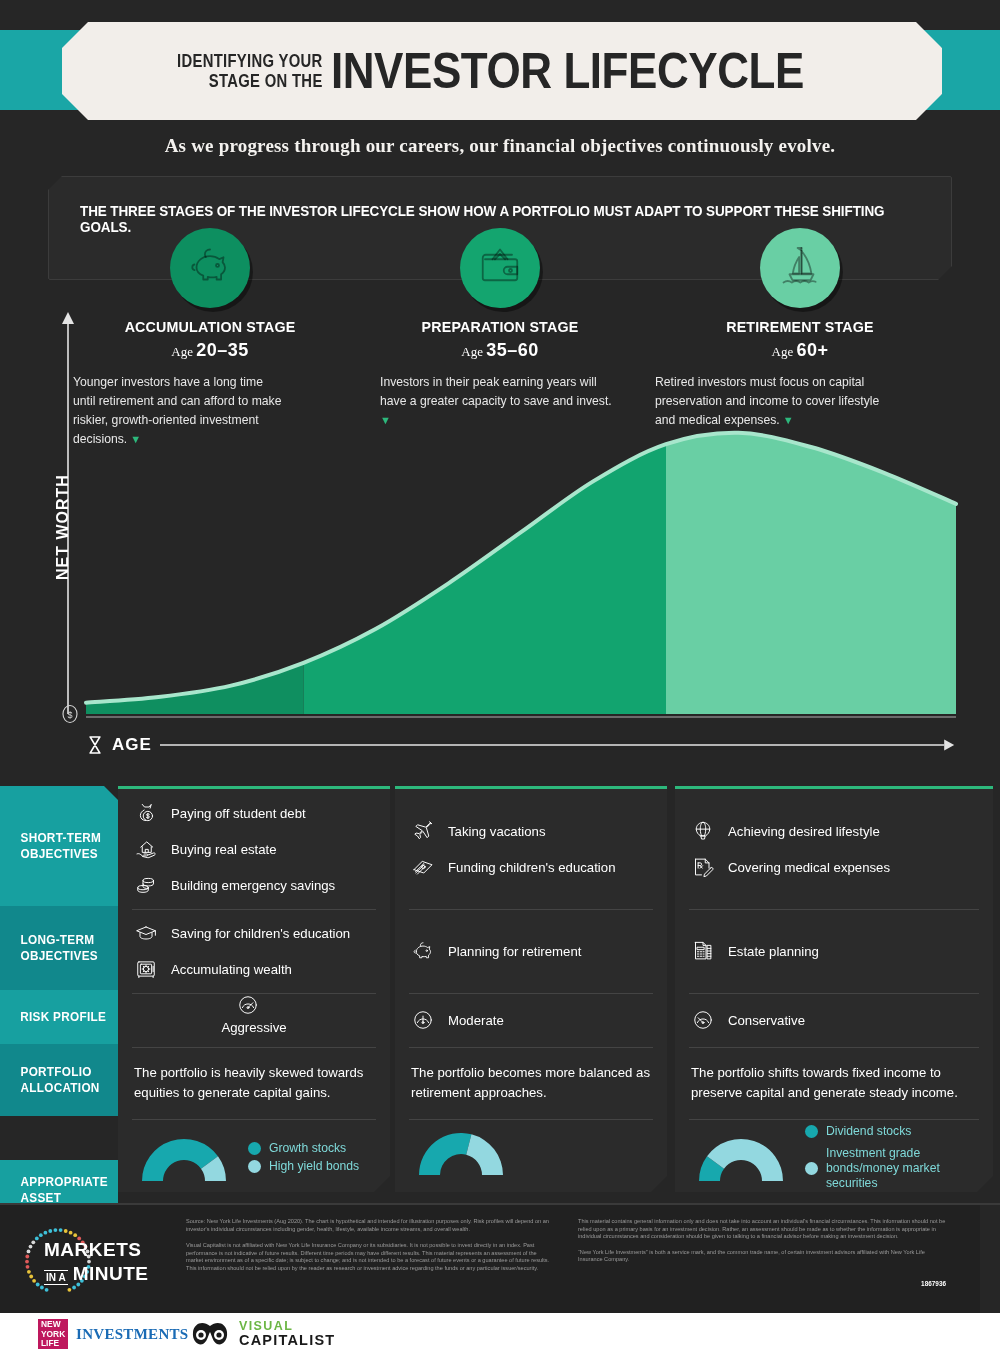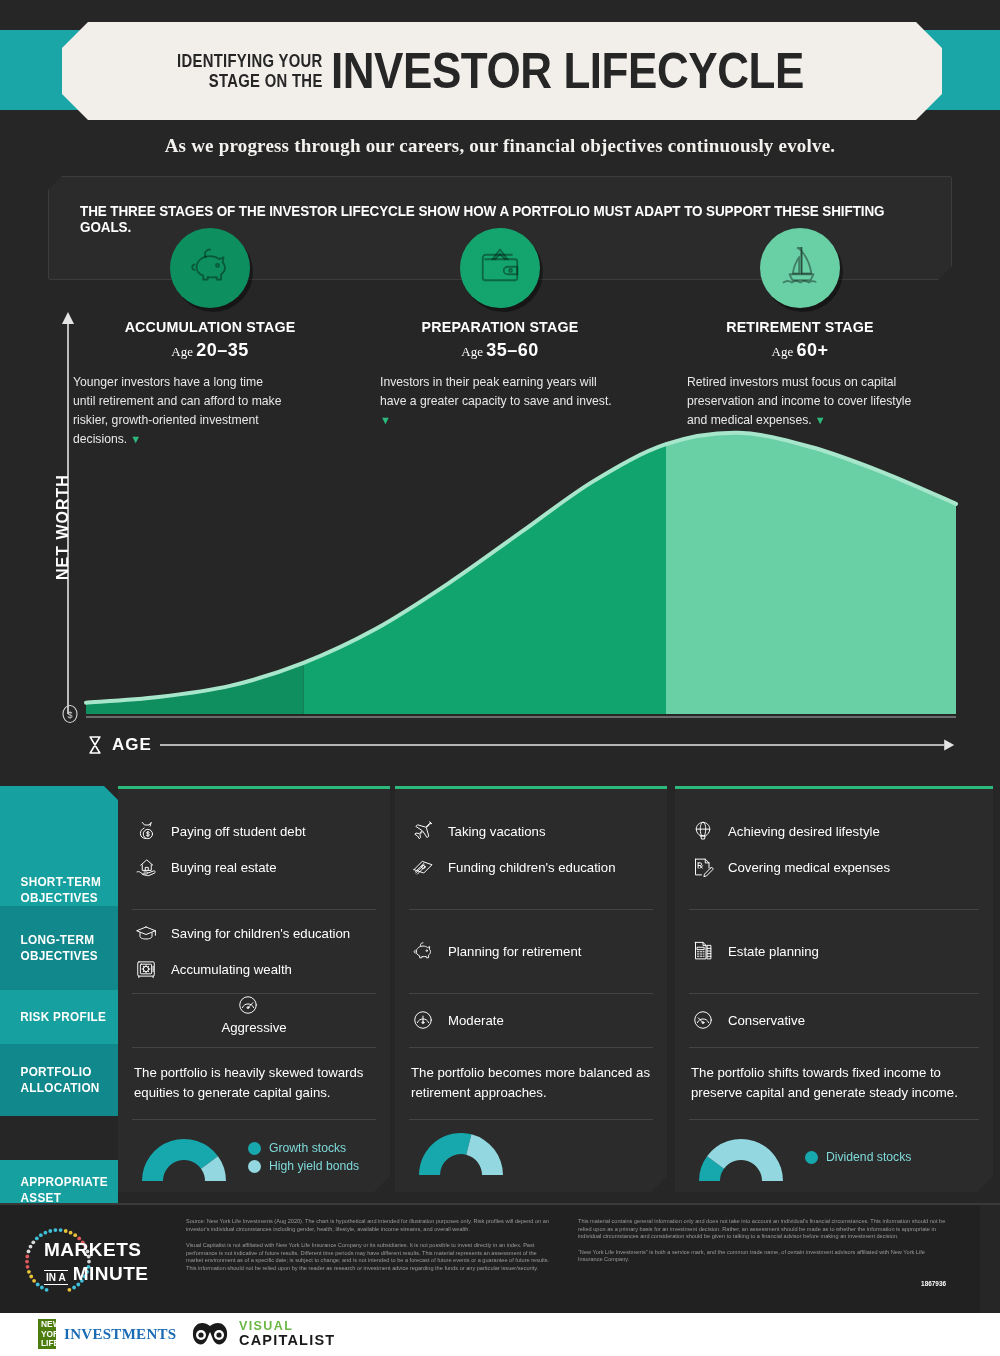--- a/index.html
+++ b/index.html
@@ -193,21 +193,21 @@
               <path d="M15.4 10c-2 3-3.6 7-4.2 11h4.2Z"></path>
               <path d="M9 21.5h16l-2 4H11Z"></path>
               <path d="M5 27c2-1.4 3.6-1.4 5.6 0 2-1.4 3.6-1.4 5.6 0 2-1.4 3.6-1.4 5.6 0 1.6-1.1 3-1.3 4.6-.5"></path>
               <path d="M17 4h-2.6l2.6 1.6"></path>
             </g>
           </svg></span>
       </div>
       <div class="stage-col" style="left: 655px; top: 318px;">
         <div class="stage-name">RETIREMENT STAGE</div>
         <div class="stage-age"><span>Age</span> <b>60+</b></div>
-        <div class="stage-desc" style="width: 225px; margin-left: 32px;"><span>Retired investors must focus on capital preservation and income to cover lifestyle and medical expenses.</span><span class="tri"> ▼</span></div>
+        <div class="stage-desc" style="width: 225px; "><span>Retired investors must focus on capital preservation and income to cover lifestyle and medical expenses.</span><span class="tri"> ▼</span></div>
       </div>
     </div>
 
   <div class="chart-wrap">
     <svg id="chart-svg" width="1000" height="470" viewBox="0 0 1000 470">
         <defs>
           <clipPath id="band0">
             <rect x="86" y="90" width="217.5" height="344"></rect>
           </clipPath>
           <clipPath id="band1">
@@ -250,21 +250,21 @@
     </svg>
     <div class="age-label">AGE</div>
     <svg width="800" height="14" viewBox="0 0 800 14" style="flex:1">
       <line x1="0" y1="7" x2="788" y2="7" stroke="#E4E4E4" stroke-width="1.6"></line>
       <path d="M788 1.5 L798 7 L788 12.5 Z" fill="#E4E4E4"></path>
     </svg>
   </div>
 
   <div class="table-area">
     <div class="rowlabels" id="rowlabels">
-        <div class="rowlabel" style="height: 120px; background: rgb(23, 160, 160); clip-path: polygon(0px 0px, calc(100% - 14px) 0px, 100% 14px, 100% 100%, 0px 100%); align-items: flex-end;">
+        <div class="rowlabel" style="height: 120px; background: rgb(23, 160, 160); clip-path: polygon(0px 0px, calc(100% - 14px) 0px, 100% 14px, 100% 100%, 0px 100%);">
           <span>SHORT-TERM OBJECTIVES</span>
         </div>
         <div class="rowlabel" style="height: 84px; background: rgb(17, 136, 140);">
           <span>LONG-TERM OBJECTIVES</span>
         </div>
         <div class="rowlabel" style="height: 54px; background: rgb(23, 160, 160);">
           <span>RISK PROFILE</span>
         </div>
         <div class="rowlabel" style="height: 72px; background: rgb(17, 136, 140);">
           <span>PORTFOLIO ALLOCATION</span>
@@ -296,20 +296,34 @@
                   <g fill="none" stroke="#FFFFFF" stroke-width="1.3" stroke-linecap="round" stroke-linejoin="round">
                     <path d="M9 13.5 17 6.5l8 7"></path>
                     <path d="M11 13v7.5h12V13"></path>
                     <path d="M15 20.5v-4h4v4"></path>
                     <path d="M4 22.5c1.6-.6 3-.4 4.3.5l3 2.2h5.5c1 0 1.6-.6 1.6-1.3s-.6-1.2-1.5-1.2h-3.6"></path>
                     <path d="M19.2 23.8 26 21.3c1-.4 2 .1 2.2 1 .2.8-.2 1.5-1 1.9l-7.4 3.2a3 3 0 0 1-2.2 0L11.5 26"></path>
                   </g>
                 </svg>
               </span>
               <span class="item-txt">Buying real estate</span>
+            </div>
+            <div class="item">
+              <span style="display: flex; width: 26px; flex: 0 0 26px;">
+                <svg width="24" height="24" viewBox="0 0 32 32">
+                  <g fill="none" stroke="#FFFFFF" stroke-width="1.3" stroke-linecap="round" stroke-linejoin="round">
+                    <ellipse cx="19" cy="10" rx="7" ry="2.8"></ellipse>
+                    <path d="M12 10v4.5c0 1.5 3.1 2.8 7 2.8s7-1.3 7-2.8V10"></path>
+                    <path d="M12 14.5V18c0 1.5 3.1 2.8 7 2.8"></path>
+                    <ellipse cx="12" cy="19.5" rx="7" ry="2.8"></ellipse>
+                    <path d="M5 19.5V23c0 1.6 3.1 2.8 7 2.8s7-1.2 7-2.8v-3.3"></path>
+                  </g>
+                </svg>
+              </span>
+              <span class="item-txt">Building emergency savings</span>
             </div>
           </div>
           <div class="cell" style="height: 84px; display: flex; flex-direction: column; justify-content: center;">
             <div class="item">
               <span style="display: flex; width: 26px; flex: 0 0 26px;">
                 <svg width="24" height="24" viewBox="0 0 32 32">
                   <g fill="none" stroke="#FFFFFF" stroke-width="1.3" stroke-linecap="round" stroke-linejoin="round">
                     <path d="M16 8 3.5 13 16 18l12.5-5L16 8Z"></path>
                     <path d="M8 15.4v5.2c0 2 3.6 3.4 8 3.4s8-1.4 8-3.4v-5.2"></path>
                     <path d="M28.5 13v6"></path>
@@ -509,20 +523,24 @@
           </div>
           <div class="cell" style="height: 76px; display: flex; align-items: center; gap: 14px;">
             <div style="flex: 0 0 100px;"><svg width="100" height="60" viewBox="0 0 100 60">
                 <path d="M 8 56.00000000000001 A 42 42 0 0 1 16.0212862362522 31.313019403716133 L 33.0106431181261 43.65650970185807 A 21 21 0 0 0 29 56 Z" fill="#17A8AE"></path>
                 <path d="M 16.0212862362522 31.313019403716133 A 42 42 0 0 1 92 55.99999999999999 L 71 55.99999999999999 A 21 21 0 0 0 33.0106431181261 43.65650970185807 Z" fill="#93D8E0"></path>
               </svg></div>
             <div style="display: flex; flex-direction: column; gap: 7px; flex: 1 1 0%;">
               <div style="display: flex; align-items: center; gap: 8px;">
                 <span class="dot" style="background: rgb(23, 168, 174);"></span>
                 <span class="legend-txt">Dividend stocks</span>
+              </div>
+              <div style="display: flex; align-items: center; gap: 8px;">
+                <span class="dot" style="background: rgb(147, 216, 224);"></span>
+                <span class="legend-txt">Investment grade bonds/money market securities</span>
               </div>
             </div>
           </div>
         </div>
       </div>
   </div>
 
   <div class="footer-rule"></div>
   <div class="footer">
     <div style="position:absolute;left:18px;top:18px;width:150px;height:76px;">
@@ -577,21 +595,21 @@
     </div>
     <div style="position:absolute;left:578px;top:13px;width:368px;">
       <p class="fine">This material contains general information only and does not take into account an individual's financial circumstances. This information should not be relied upon as a primary basis for an investment decision. Rather, an assessment should be made as to whether the information is appropriate in individual circumstances and consideration should be given to talking to a financial advisor before making an investment decision.</p>
       <p class="fine" style="margin-top:8px;">“New York Life Investments” is both a service mark, and the common trade name, of certain investment advisors affiliated with New York Life Insurance Company.</p>
       <p class="fine-num" style="margin-top:16px;text-align:right;">1867936</p>
     </div>
   </div>
 
   <div class="logobar">
     <div style="position:absolute;left:38px;top:6px;display:flex;align-items:center;gap:8px;">
-      <div style="width:18px;height:30px;background:#4d7c0f;color:#fff;font-weight:700;font-size:8.4px;line-height:9.6px;padding:1px 0 0 3px;">
+      <div style="width:30px;height:30px;background:#be185d;color:#fff;font-weight:700;font-size:8.4px;line-height:9.6px;padding:1px 0 0 3px;">
         <div>NEW</div>
         <div>YORK</div>
         <div>LIFE</div>
       </div>
       <div style="color:#1A6BB5;font-family:'Liberation Serif',serif;font-weight:700;font-size:15px;letter-spacing:0.3px;">INVESTMENTS</div>
     </div>
     <div style="position:absolute;left:190px;top:5px;display:flex;align-items:center;gap:9px;">
       <svg width="40" height="32" viewBox="0 0 40 32">
         <path d="M20 8 C13 2 4 5 3 14 C2 23 8 28 13 26 C17 24 18 18 20 14 C22 18 23 24 27 26 C32 28 38 23 37 14 C36 5 27 2 20 8 Z" fill="#1A1A1A"></path>
         <circle cx="11" cy="17" r="5" fill="#FFFFFF"></circle>

